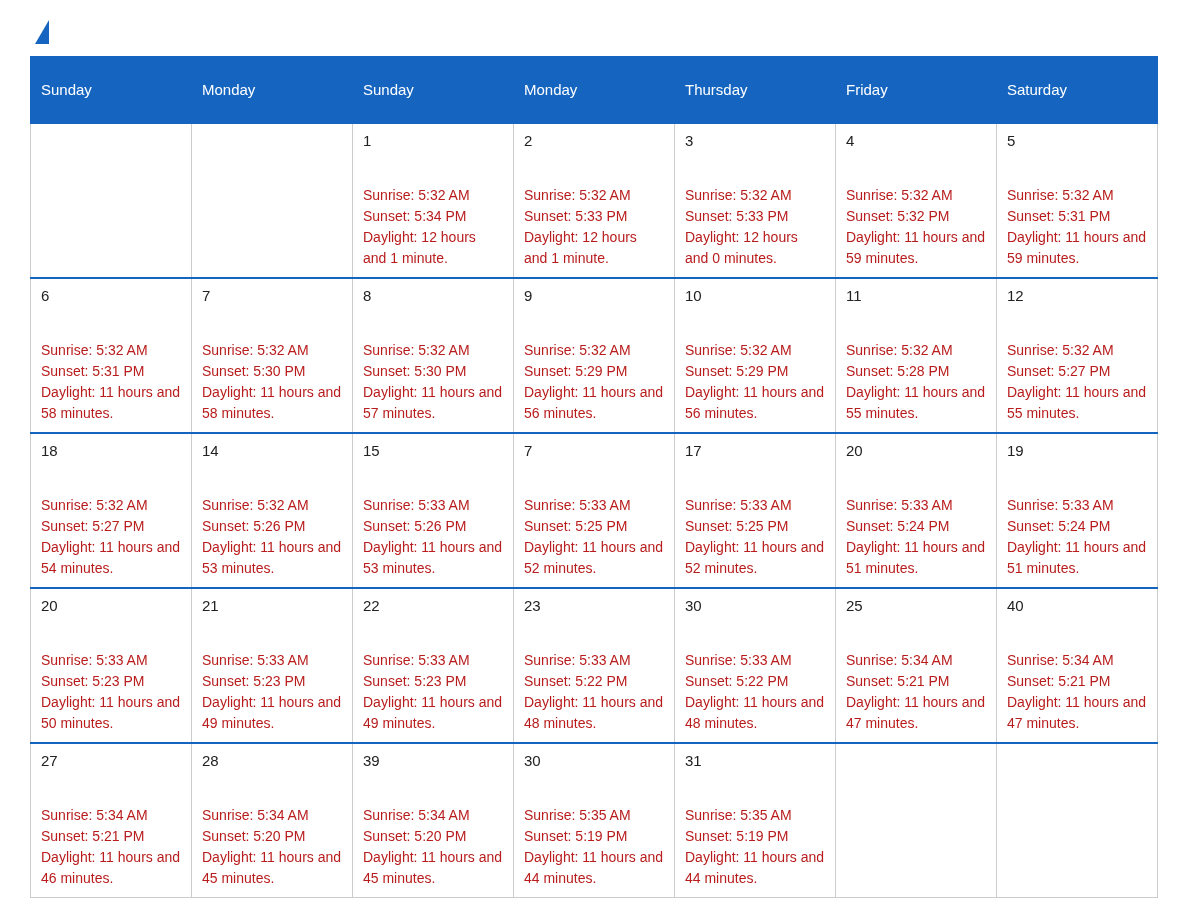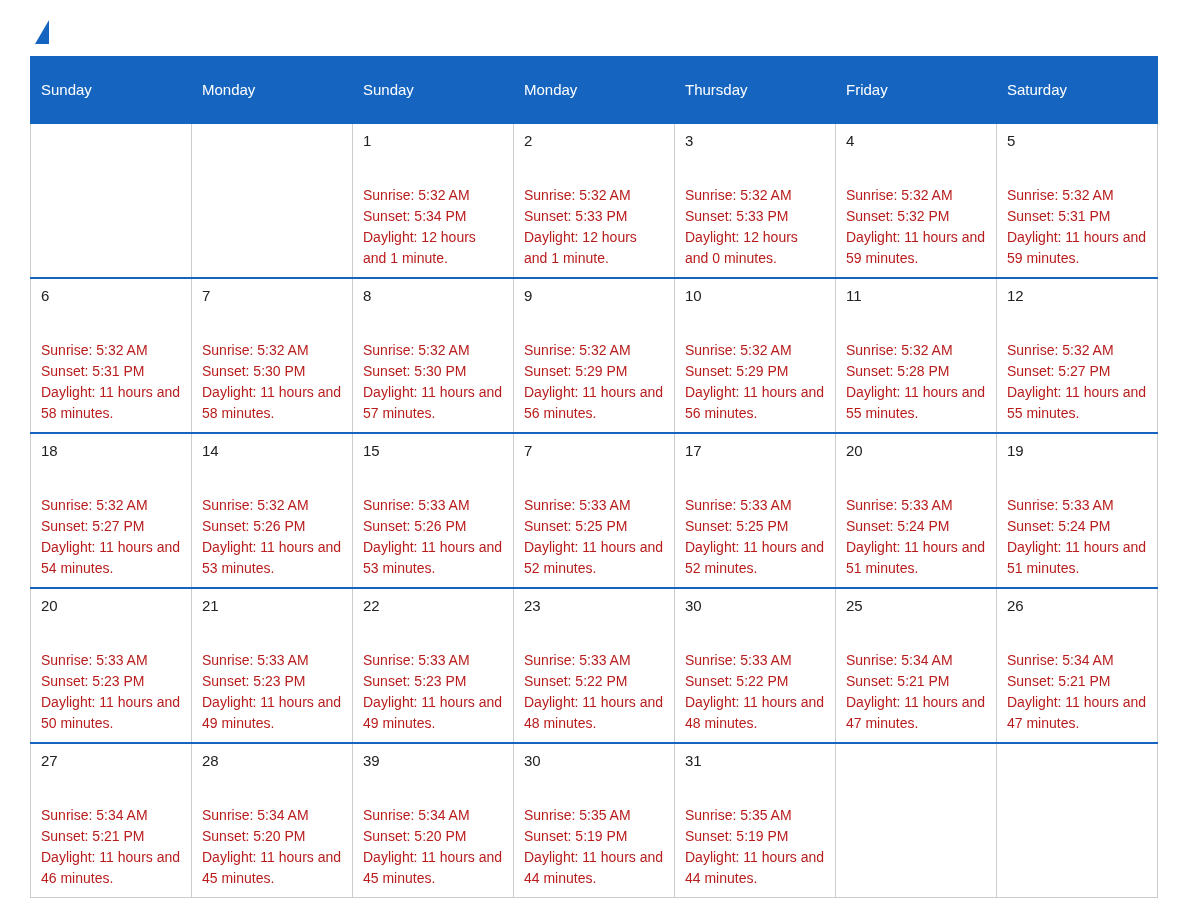--- a/index.html
+++ b/index.html
@@ -238,21 +238,21 @@
         </td>
         <td>
           <span class="day-number">30</span>
           <div class="day-info">Sunrise: 5:33 AM<br>Sunset: 5:22 PM<br>Daylight: 11 hours and 48 minutes.</div>
         </td>
         <td>
           <span class="day-number">25</span>
           <div class="day-info">Sunrise: 5:34 AM<br>Sunset: 5:21 PM<br>Daylight: 11 hours and 47 minutes.</div>
         </td>
         <td>
-          <span class="day-number">26</span>
+          <span class="day-number">40</span>
           <div class="day-info">Sunrise: 5:34 AM<br>Sunset: 5:21 PM<br>Daylight: 11 hours and 47 minutes.</div>
         </td>
       </tr>
       <tr>
         <td>
           <span class="day-number">27</span>
           <div class="day-info">Sunrise: 5:34 AM<br>Sunset: 5:21 PM<br>Daylight: 11 hours and 46 minutes.</div>
         </td>
         <td>
           <span class="day-number">28</span>

